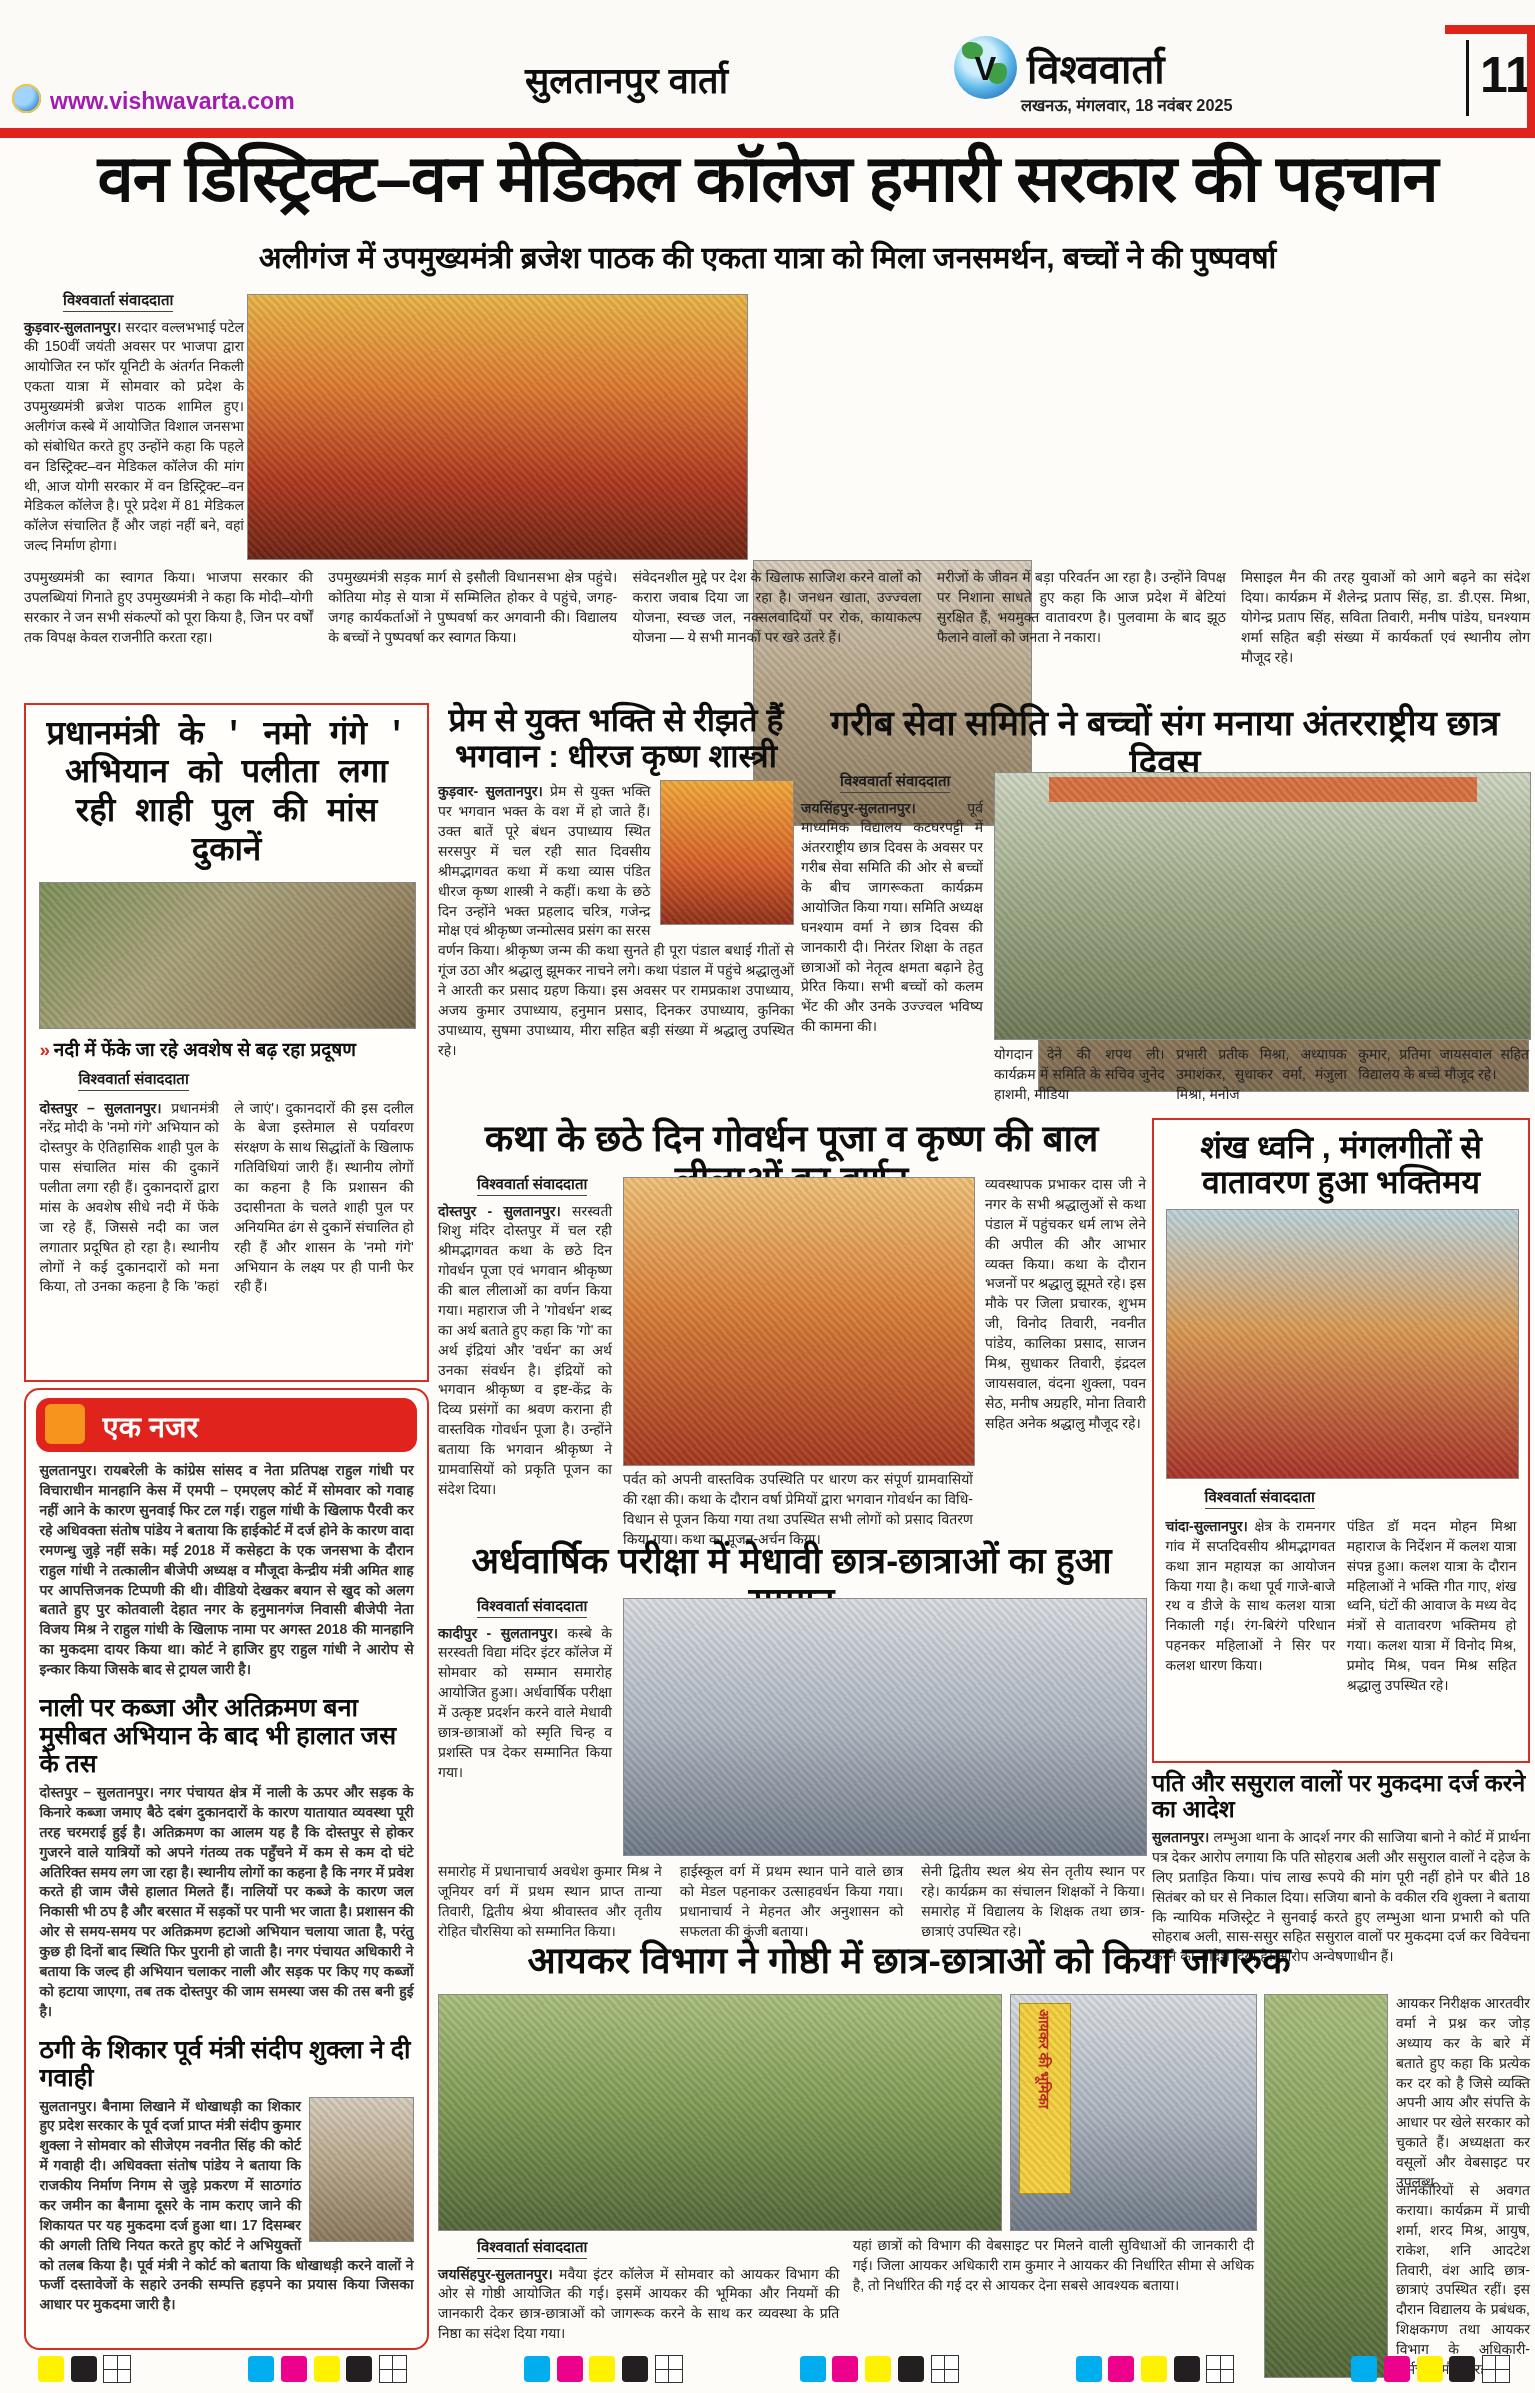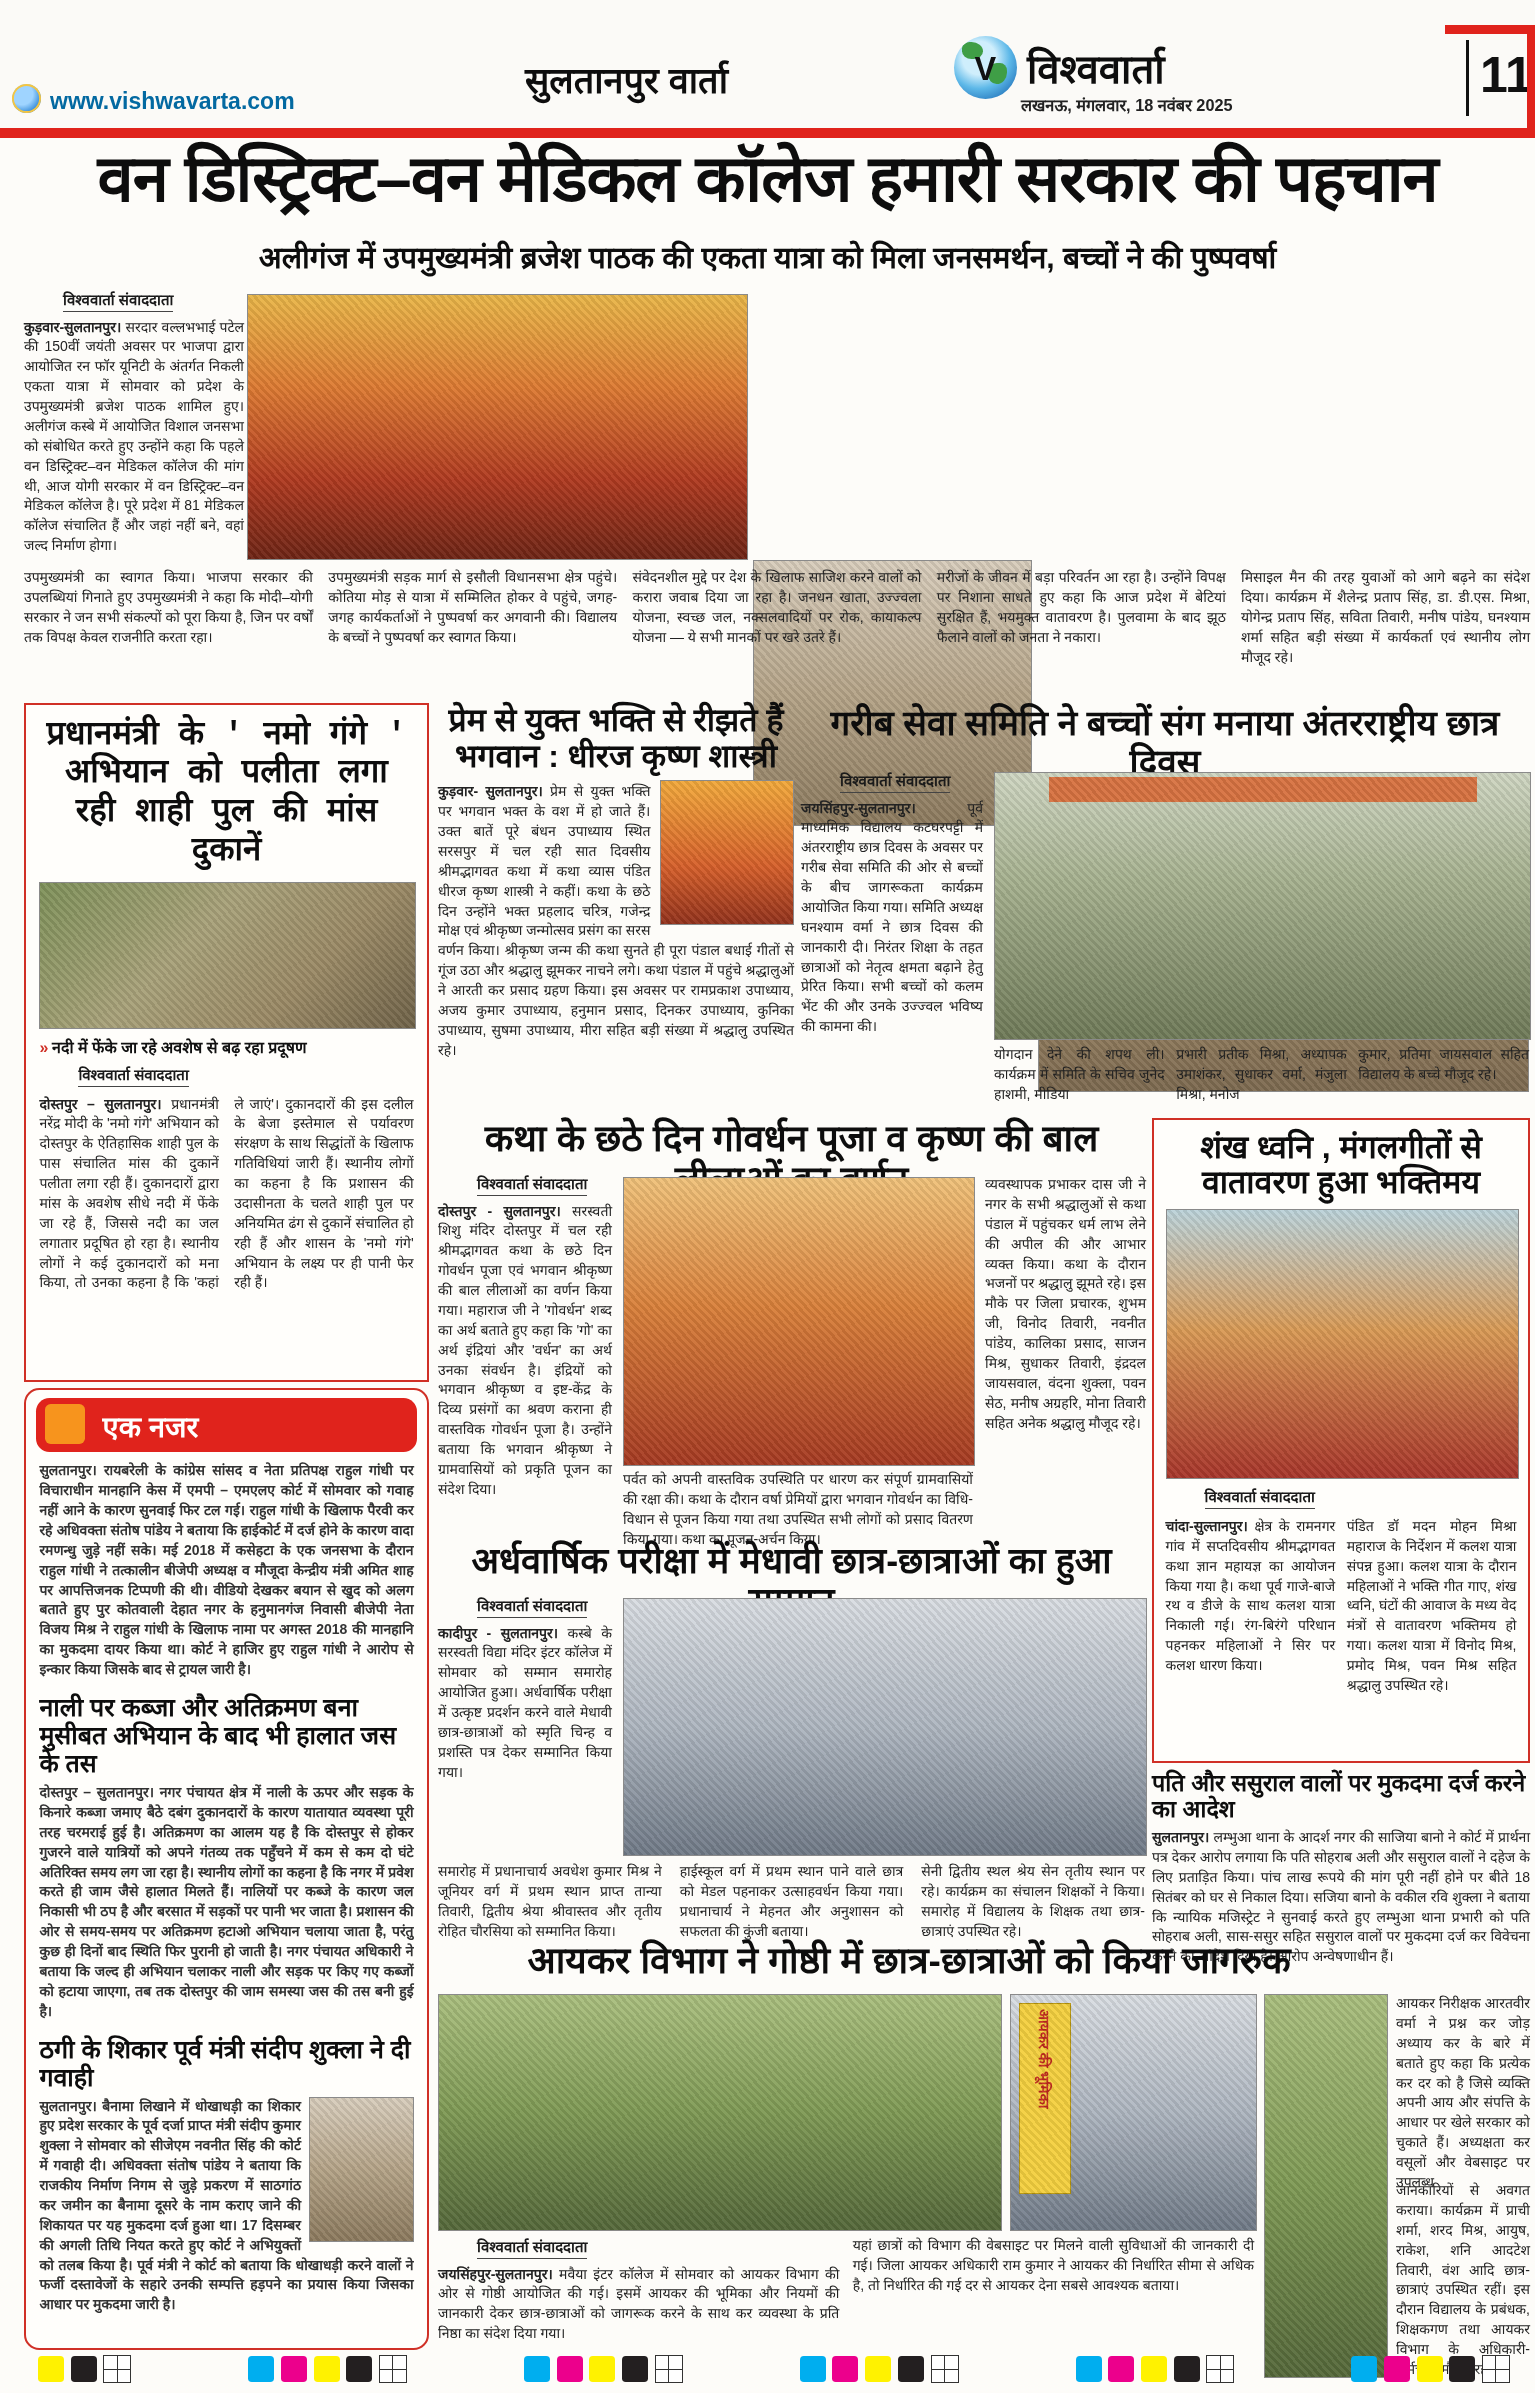--- a/index.html
+++ b/index.html
@@ -18,36 +18,36 @@
   .ph-walk{background:linear-gradient(180deg,#d8cdbc 0%,#b5a488 50%,#8c7a5e 100%);}
   .ph-river{background:linear-gradient(135deg,#7f925a 0%,#a9a27a 40%,#9b8a66 70%,#6f6248 100%);}
   .ph-saint{background:linear-gradient(180deg,#f2a93b 0%,#d65f2a 60%,#93321c 100%);}
   .ph-kids{background:linear-gradient(180deg,#cfd6c2 0%,#a7b290 40%,#6f7a58 100%);}
   .ph-puja{background:linear-gradient(180deg,#f0c27a 0%,#d9803a 45%,#a63a22 100%);}
   .ph-kalash{background:linear-gradient(180deg,#bcd3da 0%,#d99a55 45%,#a8352a 100%);}
   .ph-students{background:linear-gradient(180deg,#d9dde2 0%,#aeb6c0 50%,#707a87 100%);}
   .ph-trees{background:linear-gradient(180deg,#aabf7e 0%,#7f9a55 50%,#55683a 100%);}
   .col2{column-count:2;column-gap:15.3px;}
   .redbox{border:2.4px solid #d03026;background:#fffefb;}
-  .caption{font-weight:bold;font-size:16px;color:#111;}
+  .caption{font-weight:bold;font-size:19px;color:#111;}
   .caption .mark{color:#d03026;font-weight:bold;margin-right:3.8px;}
   .regsq{width:26px;height:26px;border-radius:3.8px;display:inline-block;margin-right:6.7px;}
   .reg-cross{width:26px;height:26px;display:inline-block;border:1.4px solid #333;background:
      linear-gradient(#333,#333) center/100% 1.4px no-repeat,
      linear-gradient(#333,#333) center/1.4px 100% no-repeat,#fff;}
   .reg-group{display:flex;align-items:center;}
 </style>
 </head>
 <body>
 
 <div id="page">
 
   <div class="abs" style="left:0;top:0;width:1535px;height:134px;background:#fbfaf7;">
     <span class="abs" style="left:11.5px;top:84px;width:29px;height:29px;border-radius:50%;background:radial-gradient(circle at 35% 35%,#9fd4ff 0 40%,#2e86d6 75%,#1b5fa8 100%);box-shadow:0 0 0 1.9px #f4c542 inset;"></span>
-    <span class="abs" style="left:50px;top:88px;font-size:23px;font-weight:bold;color:#0369a1;">www.vishwavarta.com</span>
+    <span class="abs" style="left:50px;top:88px;font-size:23px;font-weight:bold;color:#a21caf;">www.vishwavarta.com</span>
     <span class="abs" style="left:373px;top:55px;width:507px;text-align:center;font-size:36px;font-weight:bold;color:#0d0d0d;">सुलतानपुर वार्ता</span>
     <span class="abs" style="left:954px;top:36px;width:63px;height:63px;border-radius:50%;background:radial-gradient(circle at 40% 35%,#cfeefc 0 30%,#5db8e8 55%,#2d7fc2 80%);overflow:hidden;">
       <span class="abs" style="left:7.6px;top:5.7px;width:21px;height:17px;background:#3f9e46;border-radius:40% 60% 50% 50%;"></span>
       <span class="abs" style="left:34px;top:27px;width:19px;height:21px;background:#3f9e46;border-radius:50% 40% 60% 50%;"></span>
       <span class="abs" style="left:13.4px;top:19px;width:36px;height:29px;font-weight:bold;color:#111;font-size:32.5px;line-height:29px;text-align:center;">V</span>
     </span>
     <span class="abs" style="left:1027px;top:40px;font-size:40px;font-weight:bold;color:#0d0d0d;">विश्ववार्ता</span>
     <span class="abs" style="left:1021px;top:94px;font-size:16.3px;font-weight:bold;color:#222;">लखनऊ,  मंगलवार, 18 नवंबर 2025</span>
     <span class="abs" style="left:1466px;top:40px;width:2.9px;height:76px;background:#111;"></span>
     <span class="abs" style="left:1480px;top:46px;font-size:50px;font-weight:bold;color:#111;">11</span>

